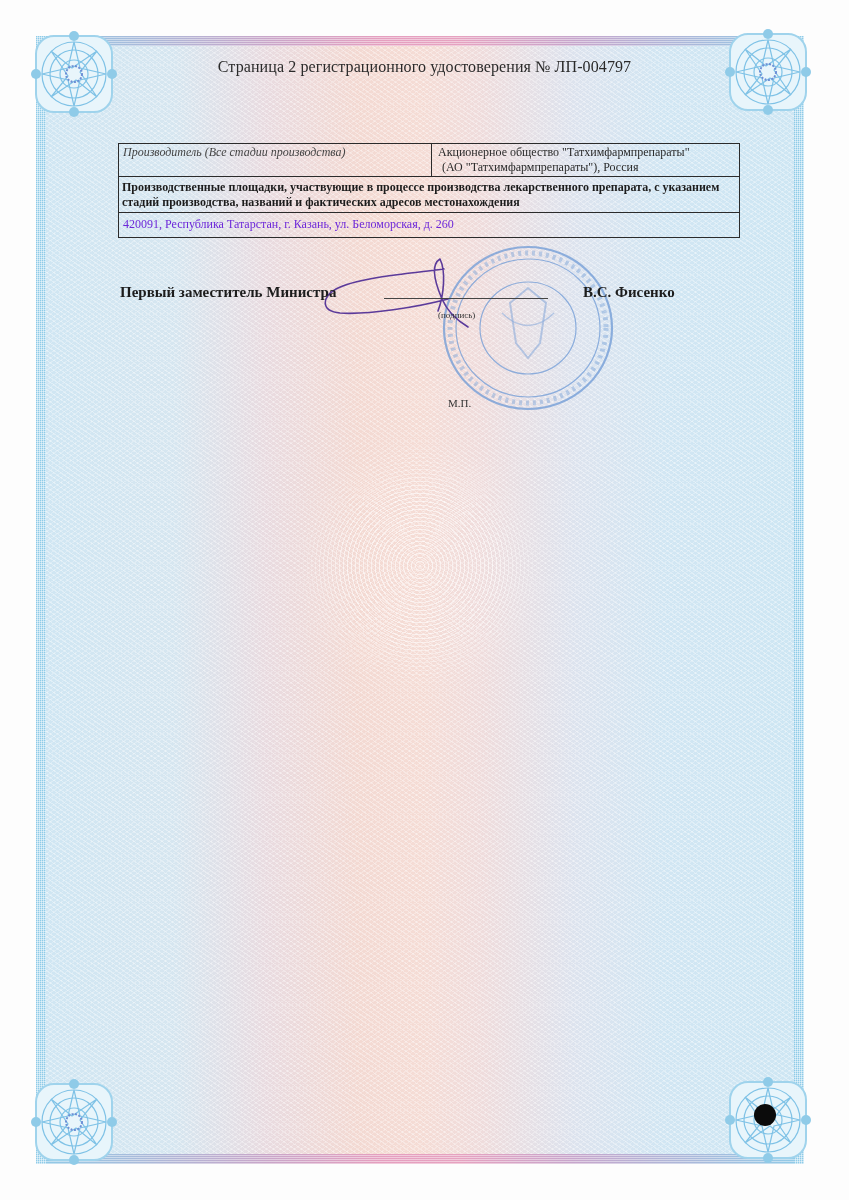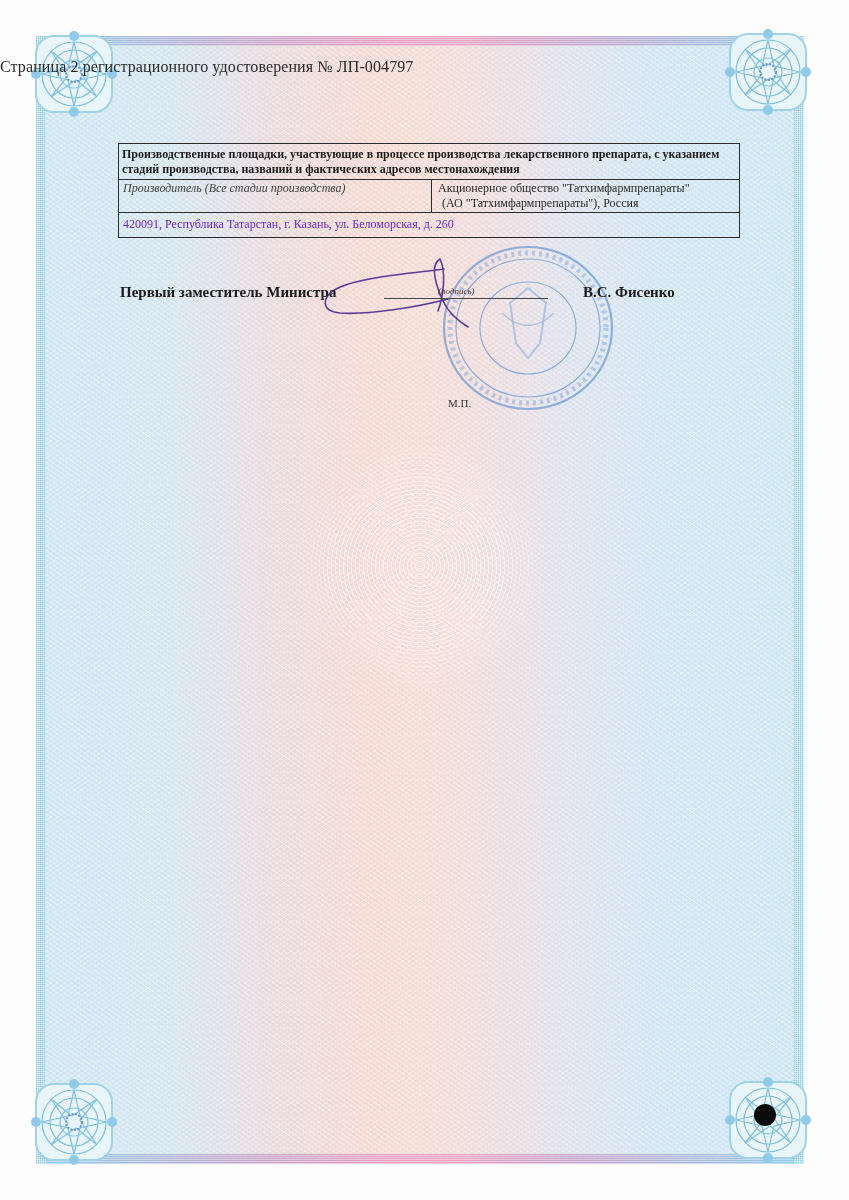--- a/index.html
+++ b/index.html
@@ -46,39 +46,39 @@
 
   .rosette {
     position: absolute; width: 92px; height: 92px;
   }
   .rosette.tl { left: 28px; top: 28px; }
   .rosette.tr { left: 722px; top: 26px; }
   .rosette.bl { left: 28px; top: 1076px; }
   .rosette.br { left: 722px; top: 1074px; }
 
   .page-title {
-    position: absolute; left: 0; width: 849px; top: 58px; 
+    position: absolute; left: 0; width: 849px; top: 58px; text-align: center;
     font-size: 16px; color: #2a2a2a; letter-spacing: 0.1px;
   }
 
   .sites-table {
     position: absolute; left: 118px; top: 143px; width: 622px;
     border: 1.5px solid #2b2b2b; border-collapse: collapse;
     font-size: 12px; line-height: 15px;
   }
   .sites-table td { border: 1px solid #2b2b2b; padding: 1px 4px; vertical-align: top; }
   .sites-table .hdr { font-weight: bold; padding: 3px 3px 2px; }
   .sites-table .role { width: 304px; font-style: italic; color: #444; }
   .sites-table .name { padding-left: 6px; color: #2a2a2a; }
   .sites-table .addr { padding: 4px 4px 5px; color: #6d28d9; }
 
   .sign-row { position: absolute; top: 284px; left: 120px; width: 620px; height: 40px; }
   .sign-position { position: absolute; left: 0; top: 0; font-weight: bold; font-size: 15px; }
   .sign-line { position: absolute; left: 264px; top: 14px; width: 164px; height: 0; border-top: 1px solid #444; }
-  .sign-caption { position: absolute; left: 318px; top: 2px; font-size: 9px; color: #333; font-style: italic; }
+  .sign-caption { position: absolute; left: 318px; top: 26px; font-size: 9px; color: #333; }
   .sign-name { position: absolute; left: 463px; top: 0; font-weight: bold; font-size: 15px; }
   .mp { position: absolute; left: 448px; top: 349px; font-size: 11px; color: #333; margin-top: 48px; }
 
   .seal { position: absolute; left: 440px; top: 243px; width: 176px; height: 170px; }
   .signature { position: absolute; left: 318px; top: 255px; width: 180px; height: 80px; }
 
   .punch-hole {
     position: absolute; left: 754px; top: 1104px; width: 22px; height: 22px; border-radius: 50%;
     background: #0b0b0b;
   }
@@ -162,28 +162,28 @@
     <circle cx="84" cy="46" r="5" fill="#8fcbe8"></circle>
   <circle cx="46" cy="8" r="5" fill="#8fcbe8"></circle>
     <circle cx="46" cy="84" r="5" fill="#8fcbe8"></circle>
 </svg>
 
 <div class="page-title">Страница 2 регистрационного удостоверения № ЛП-004797</div>
 
 <table class="sites-table">
   <tbody>
       <tr>
-    <td class="hdr" colspan="2">Производственные площадки, участвующие в процессе производства лекарственного препарата, с указанием стадий производства, названий и фактических адресов местонахождения</td>
-  </tr>
-  <tr>
     <td class="role">Производитель (Все стадии производства)</td>
     <td class="name">
       <div>Акционерное общество "Татхимфармпрепараты"</div>
       <div style="padding-left:4px">(АО "Татхимфармпрепараты"), Россия</div>
     </td>
+  </tr>
+  <tr>
+    <td class="hdr" colspan="2">Производственные площадки, участвующие в процессе производства лекарственного препарата, с указанием стадий производства, названий и фактических адресов местонахождения</td>
   </tr>
   <tr>
     <td class="addr" colspan="2">420091, Республика Татарстан, г. Казань, ул. Беломорская, д. 260</td>
   </tr>
 </tbody>
   </table>
 
 <svg class="seal" viewBox="0 0 176 170">
   <g fill="none" stroke="#6e9ad6" opacity="0.75">
     <ellipse cx="88" cy="85" rx="84" ry="81" stroke-width="2.2"></ellipse>

